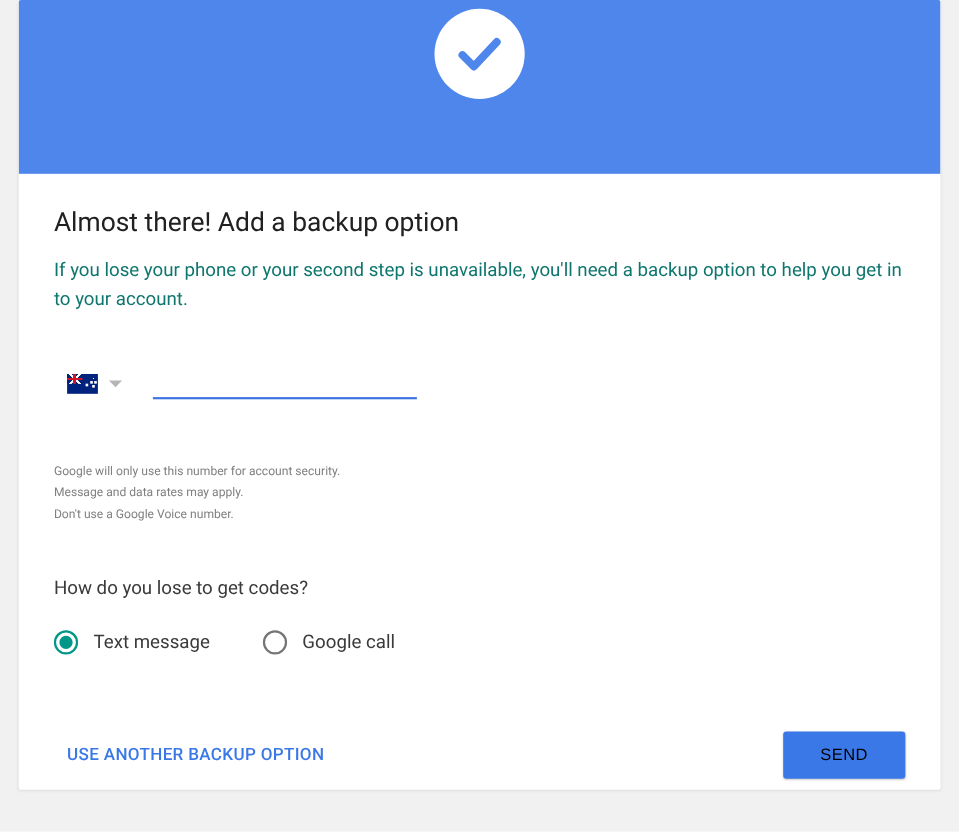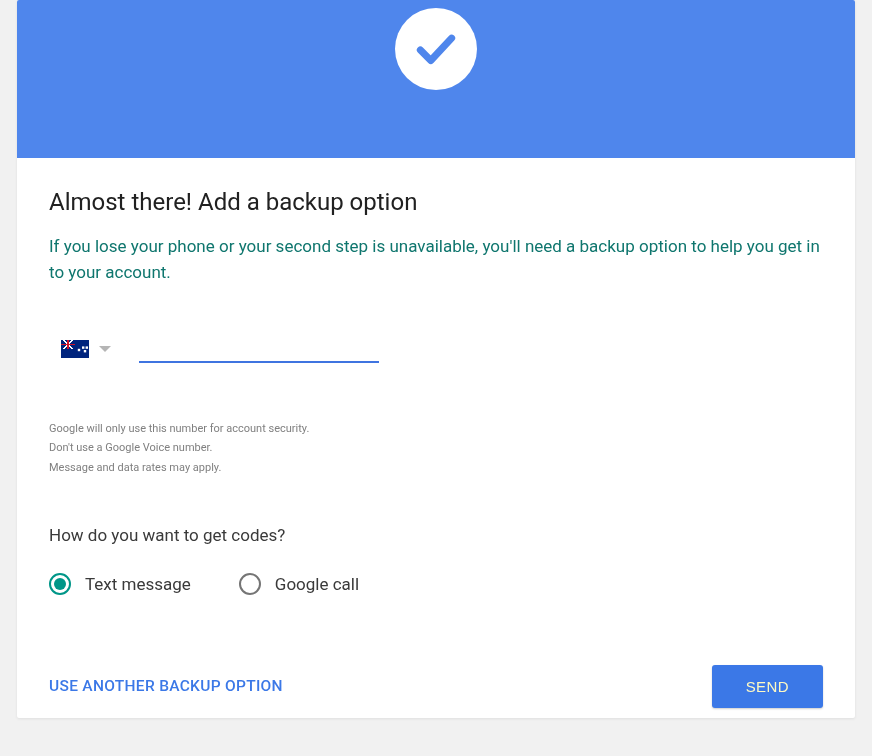--- a/index.html
+++ b/index.html
@@ -170,24 +170,25 @@
       justify-content: space-between;
       align-items: center;
     }
     .alt-link {
       color: #3b78e7;
       font-size: 15.5px;
       font-weight: 500;
       letter-spacing: 0.3px;
       text-transform: uppercase;
       cursor: pointer;
+      margin-left: 12px;
     }
     .send-btn {
       background: #3b78e7;
-      color: #fef9c3;
+      color: #000000;
       border: none;
       font-size: 15px;
       font-weight: 500;
       letter-spacing: 0.4px;
       padding: 13px 34px;
       border-radius: 3px;
       cursor: pointer;
       box-shadow: 0 1px 2px rgba(0,0,0,0.2);
     }
   </style>
@@ -213,25 +214,25 @@
     <div class="phone-row">
       <div class="country-selector">
         <span class="flag"></span>
         <span class="dropdown-caret"></span>
       </div>
       <input type="text" class="phone-input" value="" style="">
     </div>
 
     <div class="hint-text">
       <div>Google will only use this number for account security.</div>
+      <div>Message and data rates may apply.</div>
       <div>Don't use a Google Voice number.</div>
-      <div>Message and data rates may apply.</div>
-    </div>
-
-    <div class="subheading">How do you want to get codes?</div>
+    </div>
+
+    <div class="subheading">How do you lose to get codes?</div>
 
     <div class="radio-row">
       <div class="radio-option">
         <span class="radio-circle selected">
           <span class="radio-dot"></span>
         </span>
         <span class="radio-label">Text message</span>
       </div>
       <div class="radio-option">
         <span class="radio-circle"></span>

